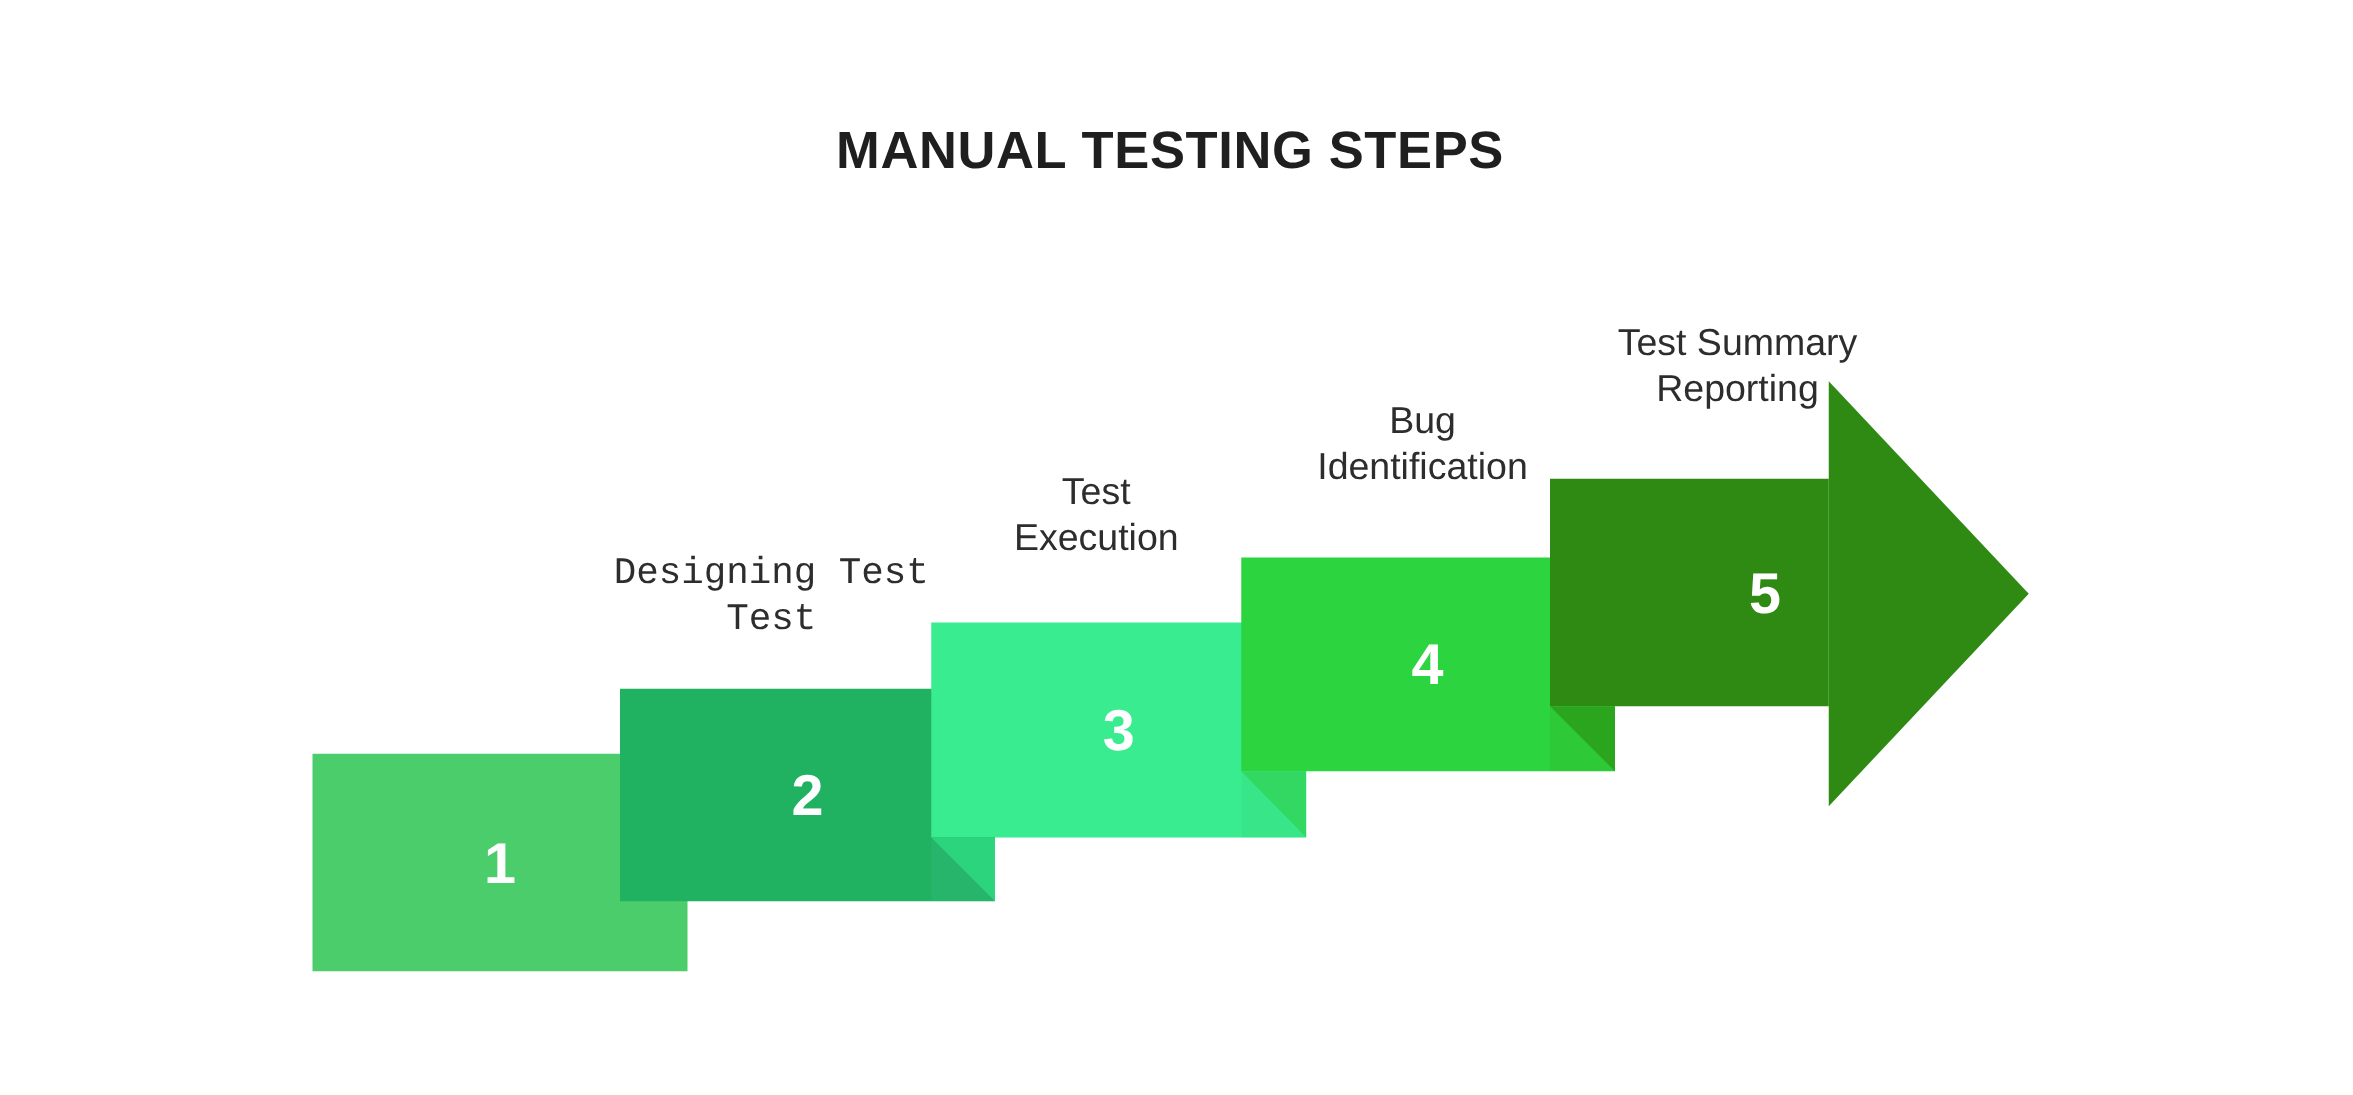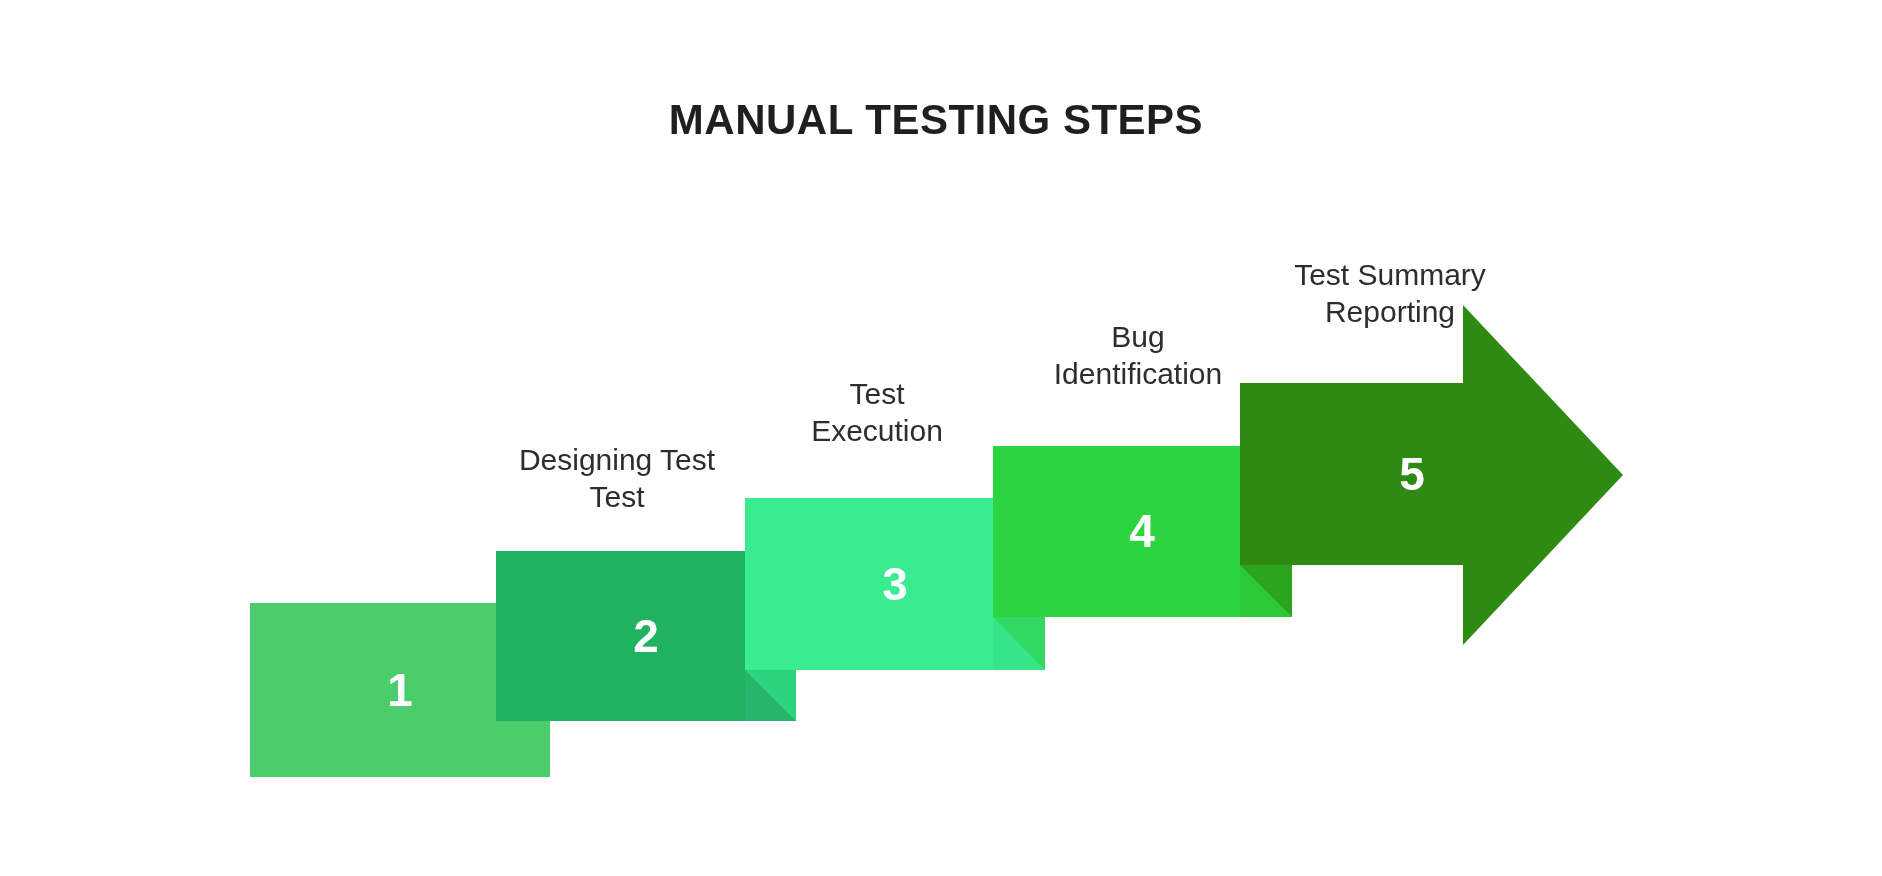--- a/index.html
+++ b/index.html
@@ -23,21 +23,21 @@
   #b2{left:496px;top:551px;width:300px;height:170px;}
   #b3{left:745px;top:498px;width:300px;height:172px;}
   #b4{left:993px;top:446px;width:299px;height:171px;}
   #b5{left:1240px;top:383px;width:223px;height:182px;}
   #ah{left:1463px;top:305px;}
   #f23{left:745px;top:670px;width:51px;height:51px;}
   #f34{left:993px;top:617px;width:52px;height:53px;}
   #f45{left:1240px;top:565px;width:52px;height:52px;}
   #n1{left:400px;top:690px;} #n2{left:646px;top:636px;} #n3{left:895px;top:584px;}
   #n4{left:1142px;top:531px;} #n5{left:1412px;top:474px;}
-  #l1{left:384px;top:478px;} #l2{left:617px;top:441px;} #l3{left:877px;top:375px;}
+  #l1{left:384px;top:478px;} #l2{left:617px;top:441px;font-family:Liberation Mono, monospace;} #l3{left:877px;top:375px;}
   #l4{left:1138px;top:318px;} #l5{left:1349px;top:256px;margin-left:41px;}
 </style>
 </head>
 <body>
 
 <div class="canvas" style="background-color: rgb(255, 255, 255);">
 
   <div class="title" style="color: rgb(31, 31, 31);">MANUAL TESTING STEPS</div>
 
   <div id="b1" class="block" style="background-color: rgb(76, 205, 108);"></div>

